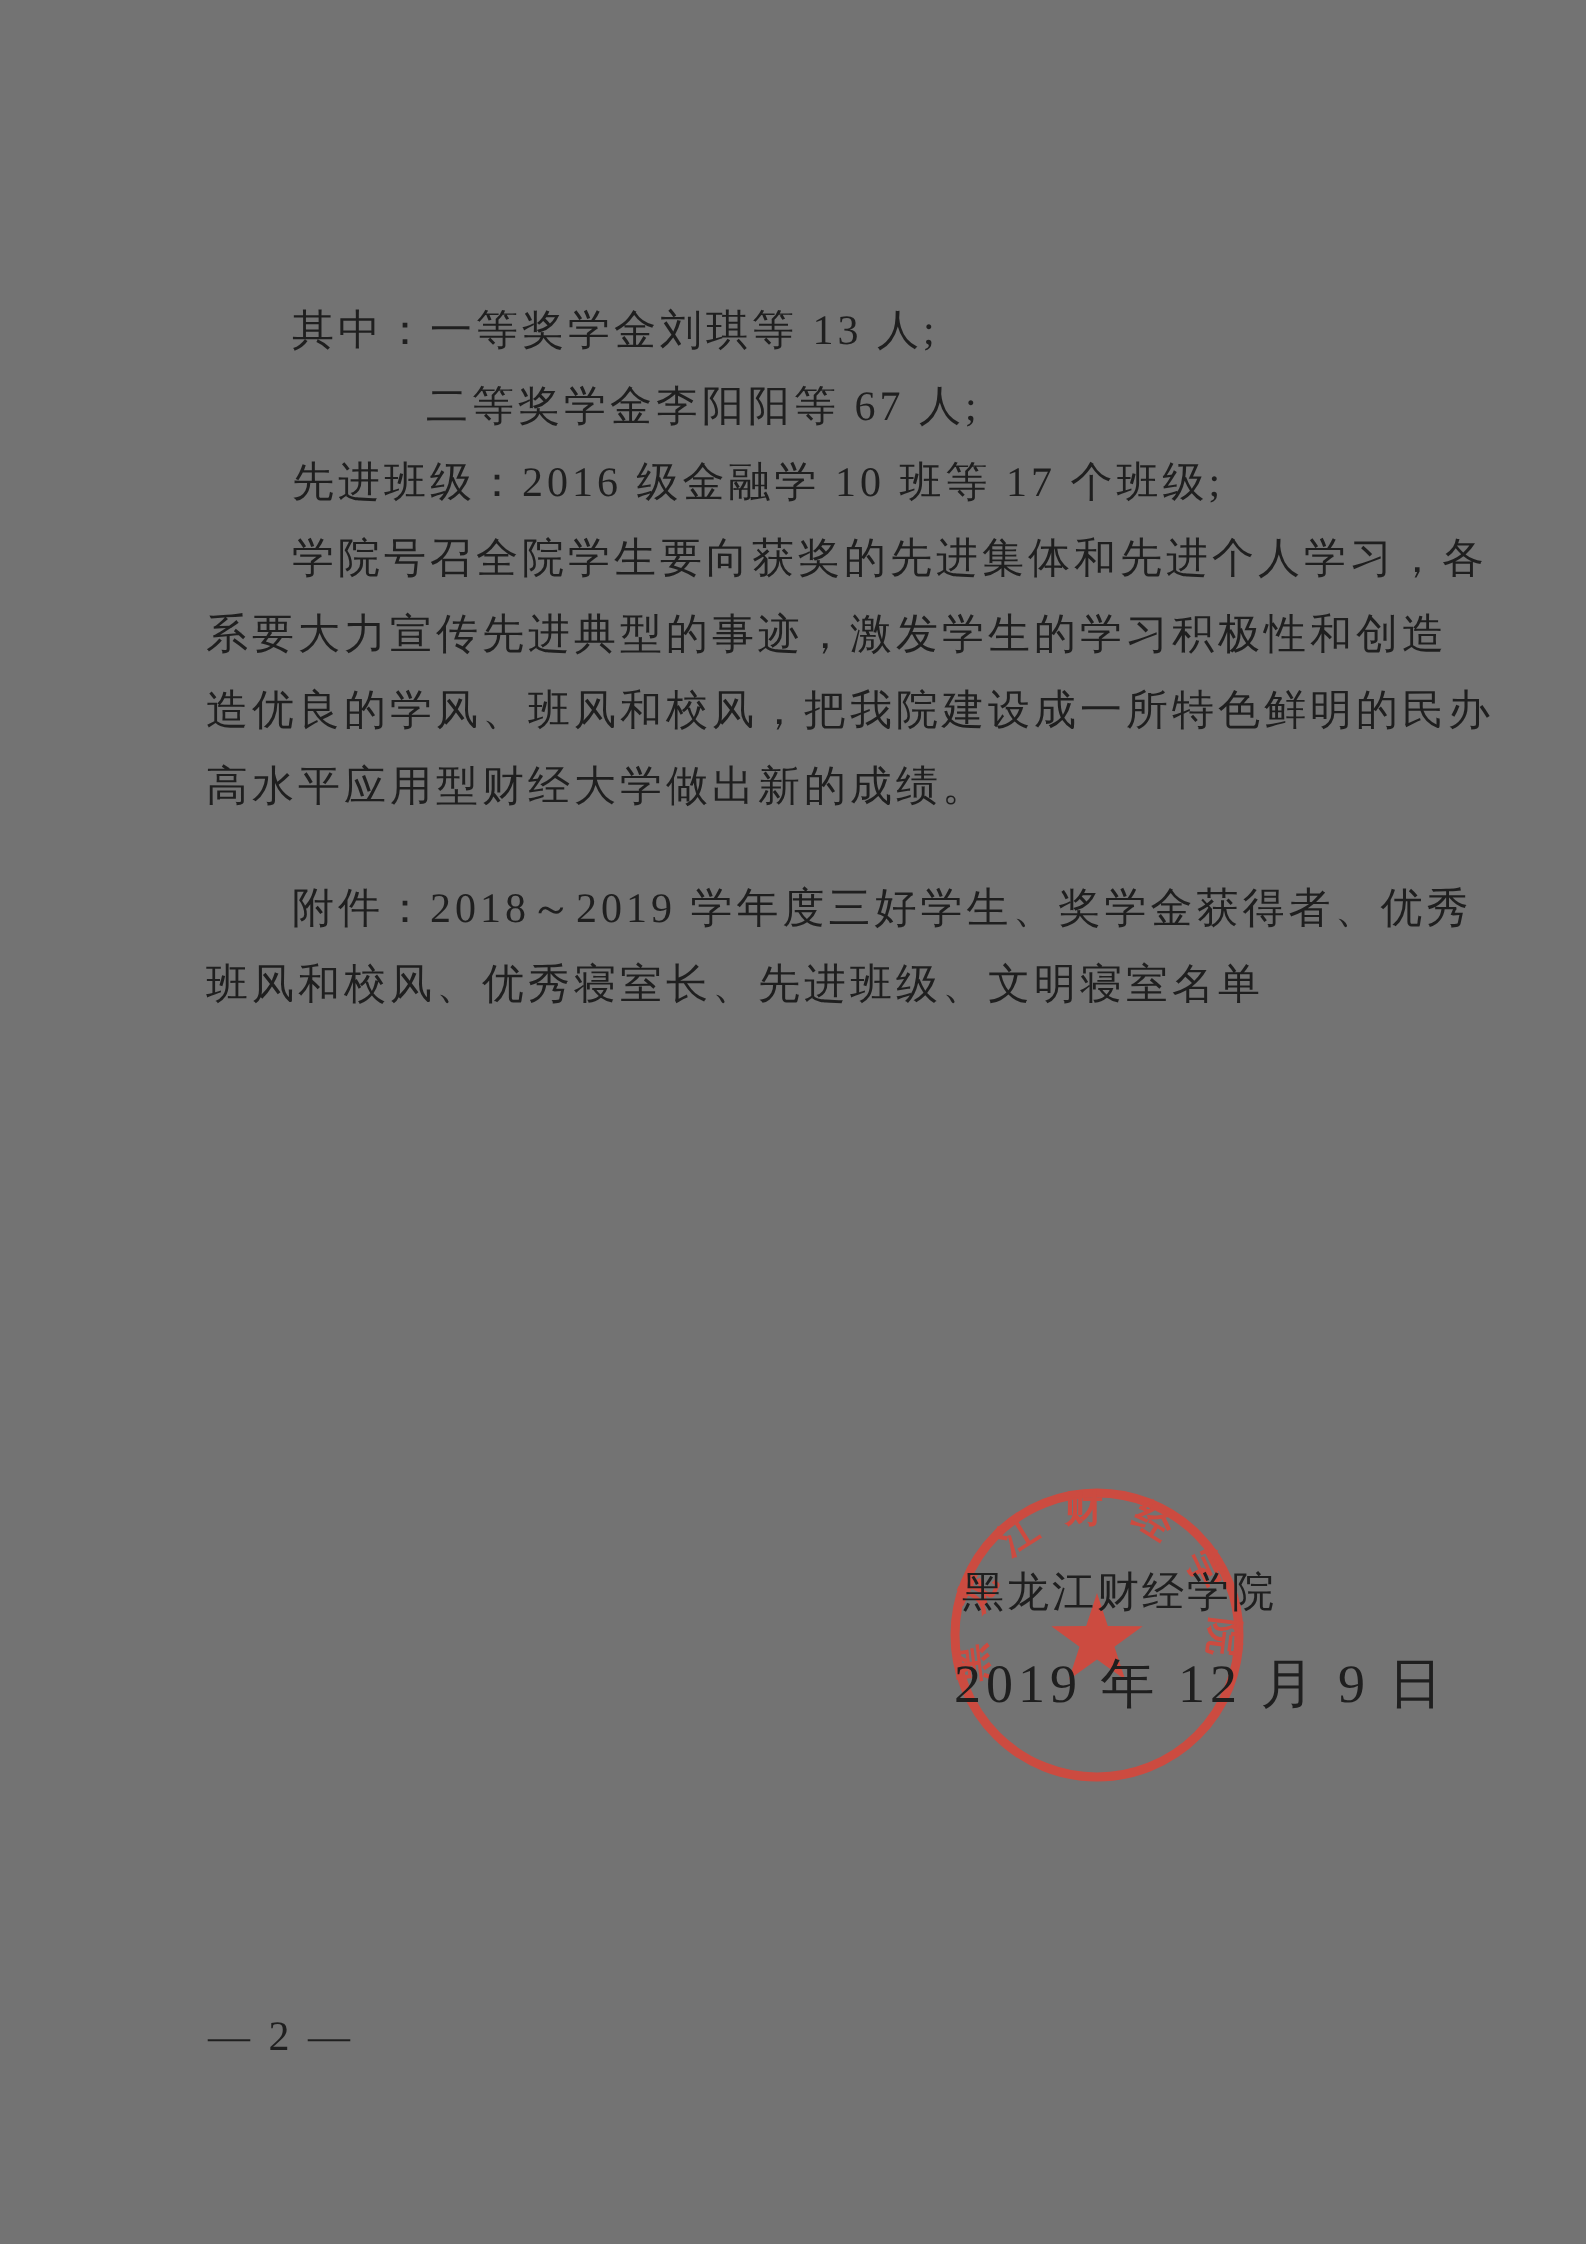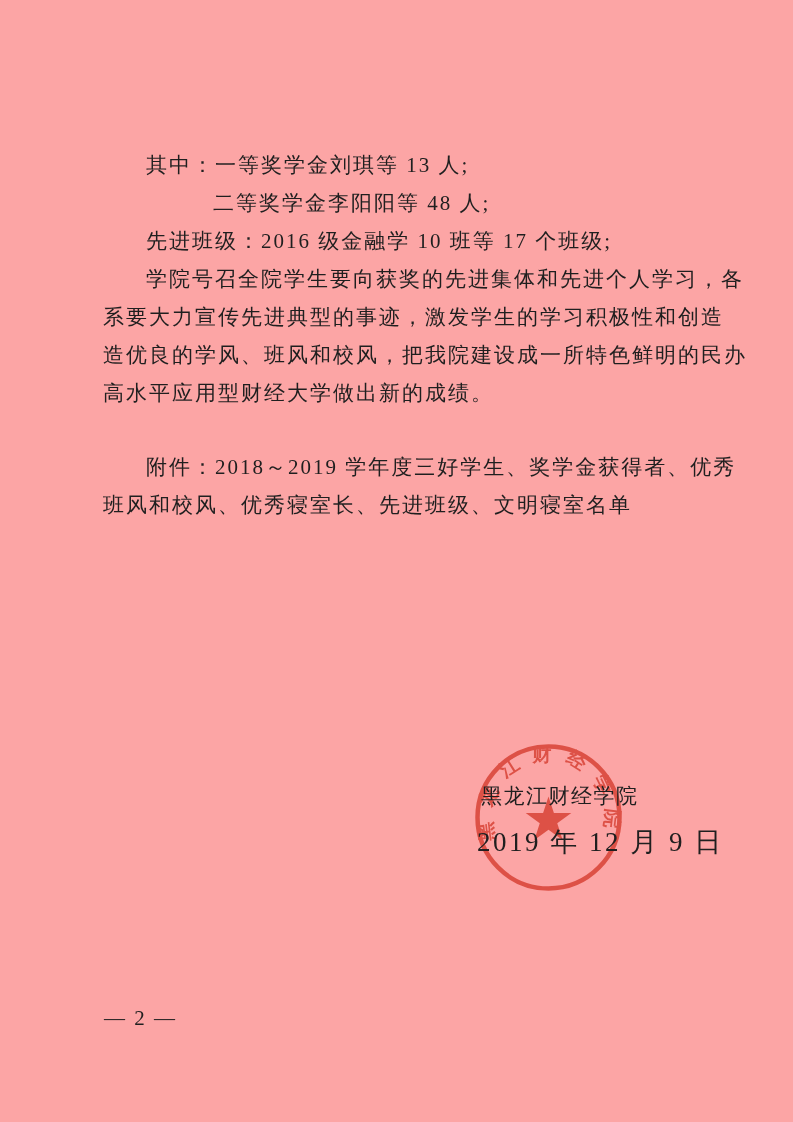--- a/index.html
+++ b/index.html
@@ -4,40 +4,40 @@
 <style>
   html, body {
     margin: 0;
     padding: 0;
     background: #ffffff;
   }
   .page {
     position: relative;
     width: 793px;
     height: 1122px;
-    background: #fca5a5;
+    background: #737373;
     overflow: hidden;
     font-family: "Liberation Serif", "DejaVu Serif", serif;
     color: #1f1f1f;
   }
   .doc {
     position: absolute;
     left: 103px;
     top: 146px;
     width: 615px;
     font-size: 21px;
     line-height: 38px;
     letter-spacing: 2px;
     white-space: nowrap;
   }
   .line { height: 38px; }
   .in0 { padding-left: 0; }
   .in1 { padding-left: 43px; }
   .in2 { padding-left: 110px; }
-  .gap-before { margin-top: 36px; }
+  .gap-before { margin-top: 23px; }
 
   .sig-name {
     position: absolute;
     left: 481px;
     top: 782px;
     font-size: 21px;
     letter-spacing: 1.5px;
     white-space: nowrap;
     z-index: 3;
   }
@@ -74,21 +74,21 @@
     white-space: nowrap;
   }
 </style>
 </head>
 <body>
 
 <div class="page">
 
   <div class="doc">
     <div class="line in1">其中：一等奖学金刘琪等 13 人;</div>
-    <div class="line in2">二等奖学金李阳阳等 48 人;</div>
+    <div class="line in2">二等奖学金李阳阳等 67 人;</div>
     <div class="line in1">先进班级：2016 级金融学 10 班等 17 个班级;</div>
     <div class="line in1">学院号召全院学生要向获奖的先进集体和先进个人学习，各</div>
     <div class="line in0">系要大力宣传先进典型的事迹，激发学生的学习积极性和创造</div>
     <div class="line in0">造优良的学风、班风和校风，把我院建设成一所特色鲜明的民办</div>
     <div class="line in0">高水平应用型财经大学做出新的成绩。</div>
     <div class="line in1 gap-before">附件：2018～2019 学年度三好学生、奖学金获得者、优秀</div>
     <div class="line in0">班风和校风、优秀寝室长、先进班级、文明寝室名单</div>
   </div>
 
   <svg class="seal" viewBox="-78.5 -78.5 157 157" xmlns="http://www.w3.org/2000/svg">

